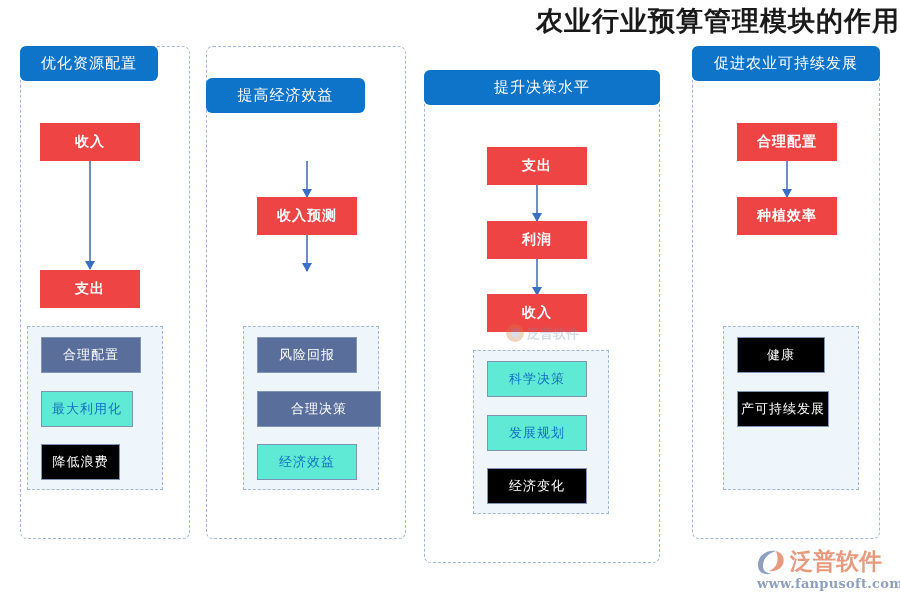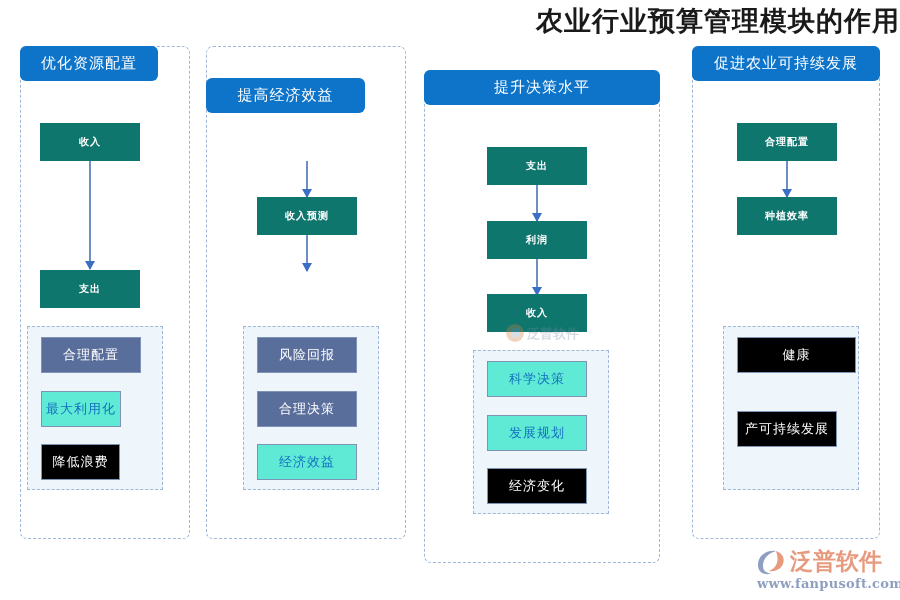--- a/index.html
+++ b/index.html
@@ -52,23 +52,23 @@
     font-size: 15px;
     font-weight: 400;
     text-align: center;
     letter-spacing: 1px;
   }
 
   
   .flow-box {
     position: absolute;
     box-sizing: border-box;
-    background: #0f766e;
-    color: #ffffff;
-    font-size: 10px;
+    background: #ef4444;
+    color: #ffffff;
+    font-size: 14px;
     font-weight: 700;
     letter-spacing: 1px;
     display: flex;
     align-items: center;
     justify-content: center;
   }
 
   
   .arrow {
     position: absolute;
@@ -202,42 +202,42 @@
   <div class="flow-box" style="left:19px; top:76px; width:100px; height:38px;">收入</div>
 
   <div class="arrow" style="left:68px; top:114px; height:108px;"></div>
 
   <div class="flow-box" style="left:19px; top:223px; width:100px; height:38px;">支出</div>
 
   <div class="inner-panel" style="left:6px; top:279px; width:136px; height:164px;"></div>
 
   <div class="tag-box tag-slate" style="left:20px; top:290px; width:100px; height:36px;">合理配置</div>
 
-  <div class="tag-box tag-light" style="left:20px; top:344px; width:80px; height:36px;">最大利用化</div>
+  <div class="tag-box tag-light" style="left:20px; top:344px; width:92px; height:36px;">最大利用化</div>
 
   <div class="tag-box tag-black" style="left:20px; top:397px; width:79px; height:36px;">降低浪费</div>
 </div>
 
 <div class="column" style="left:206px; top:46px; width:200px; height:493px;">
 
   <div class="col-header" style="width:159px;margin-top:32px;">提高经济效益</div>
 
 
   <div class="arrow" style="left:99px; top:114px; height:36px;"></div>
 
   <div class="flow-box" style="left:50px; top:150px; width:100px; height:38px;">收入预测</div>
 
   <div class="arrow" style="left:99px; top:188px; height:36px;"></div>
 
 
   <div class="inner-panel" style="left:36px; top:279px; width:136px; height:164px;"></div>
 
   <div class="tag-box tag-slate" style="left:50px; top:290px; width:100px; height:36px;">风险回报</div>
 
-  <div class="tag-box tag-slate" style="left:50px; top:344px; width:100px; height:36px;">合理决策</div>
+  <div class="tag-box tag-slate" style="left:50px; top:344px; width:124px; height:36px;">合理决策</div>
 
   <div class="tag-box tag-light" style="left:50px; top:397px; width:100px; height:36px;">经济效益</div>
 </div>
 
 <div class="column" style="left:424px; top:46px; width:236px; height:493px;margin-top:24px;">
 
   <div class="col-header" style="width:236px;">提升决策水平</div>
 
   <div class="flow-box" style="left:62px; top:76px; width:100px; height:38px;">支出</div>
 
@@ -263,23 +263,23 @@
   <div class="col-header" style="width:188px;">促进农业可持续发展</div>
 
   <div class="flow-box" style="left:44px; top:76px; width:100px; height:38px;">合理配置</div>
 
   <div class="arrow" style="left:93px; top:114px; height:36px;"></div>
 
   <div class="flow-box" style="left:44px; top:150px; width:100px; height:38px;">种植效率</div>
 
   <div class="inner-panel" style="left:30px; top:279px; width:136px; height:164px;"></div>
 
-  <div class="tag-box tag-black" style="left:44px; top:290px; width:119px; height:36px;">健康</div>
-
-  <div class="tag-box tag-black" style="left:44px; top:344px; width:100px; height:36px;margin-top:20px;">产可持续发展</div>
+  <div class="tag-box tag-black" style="left:44px; top:290px; width:88px; height:36px;">健康</div>
+
+  <div class="tag-box tag-black" style="left:44px; top:344px; width:92px; height:36px;">产可持续发展</div>
 </div>
 
 <div id="watermark">
   <span class="wm-mark"></span>
   <span class="wm-text">泛普软件</span>
 </div>
 
 <div id="brand-logo">
   <span class="logo-mark">
     <svg width="30" height="27" viewBox="0 0 30 27">

